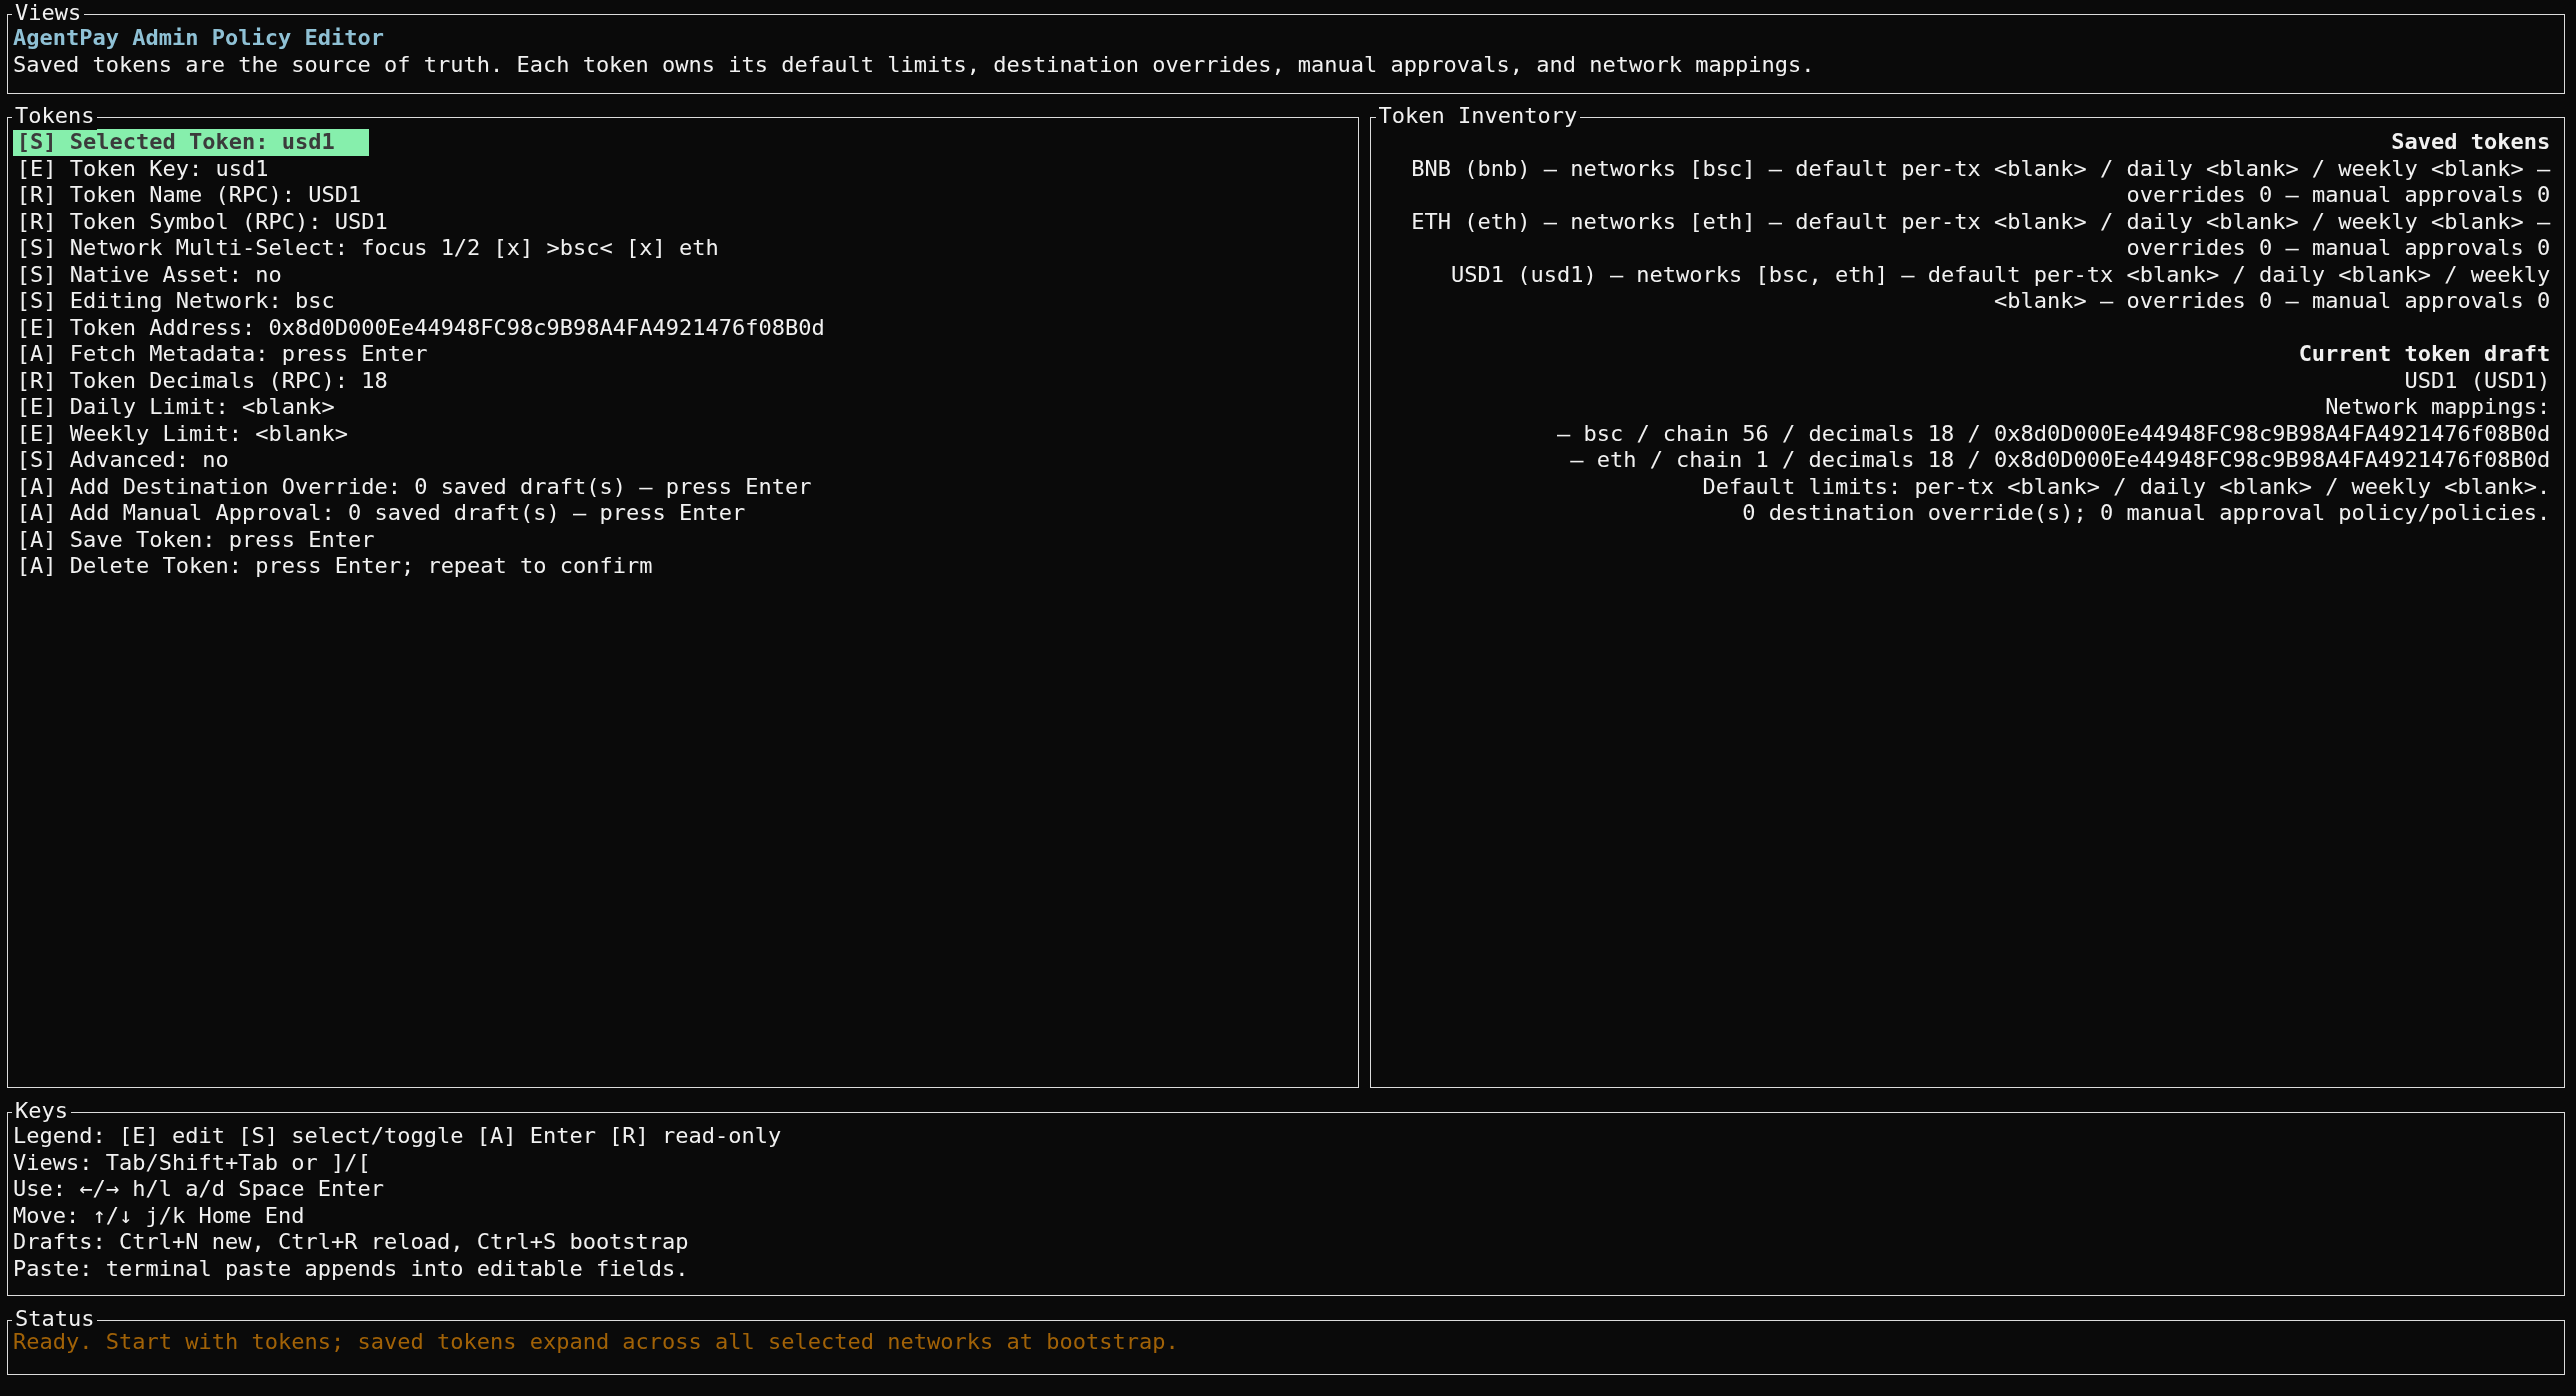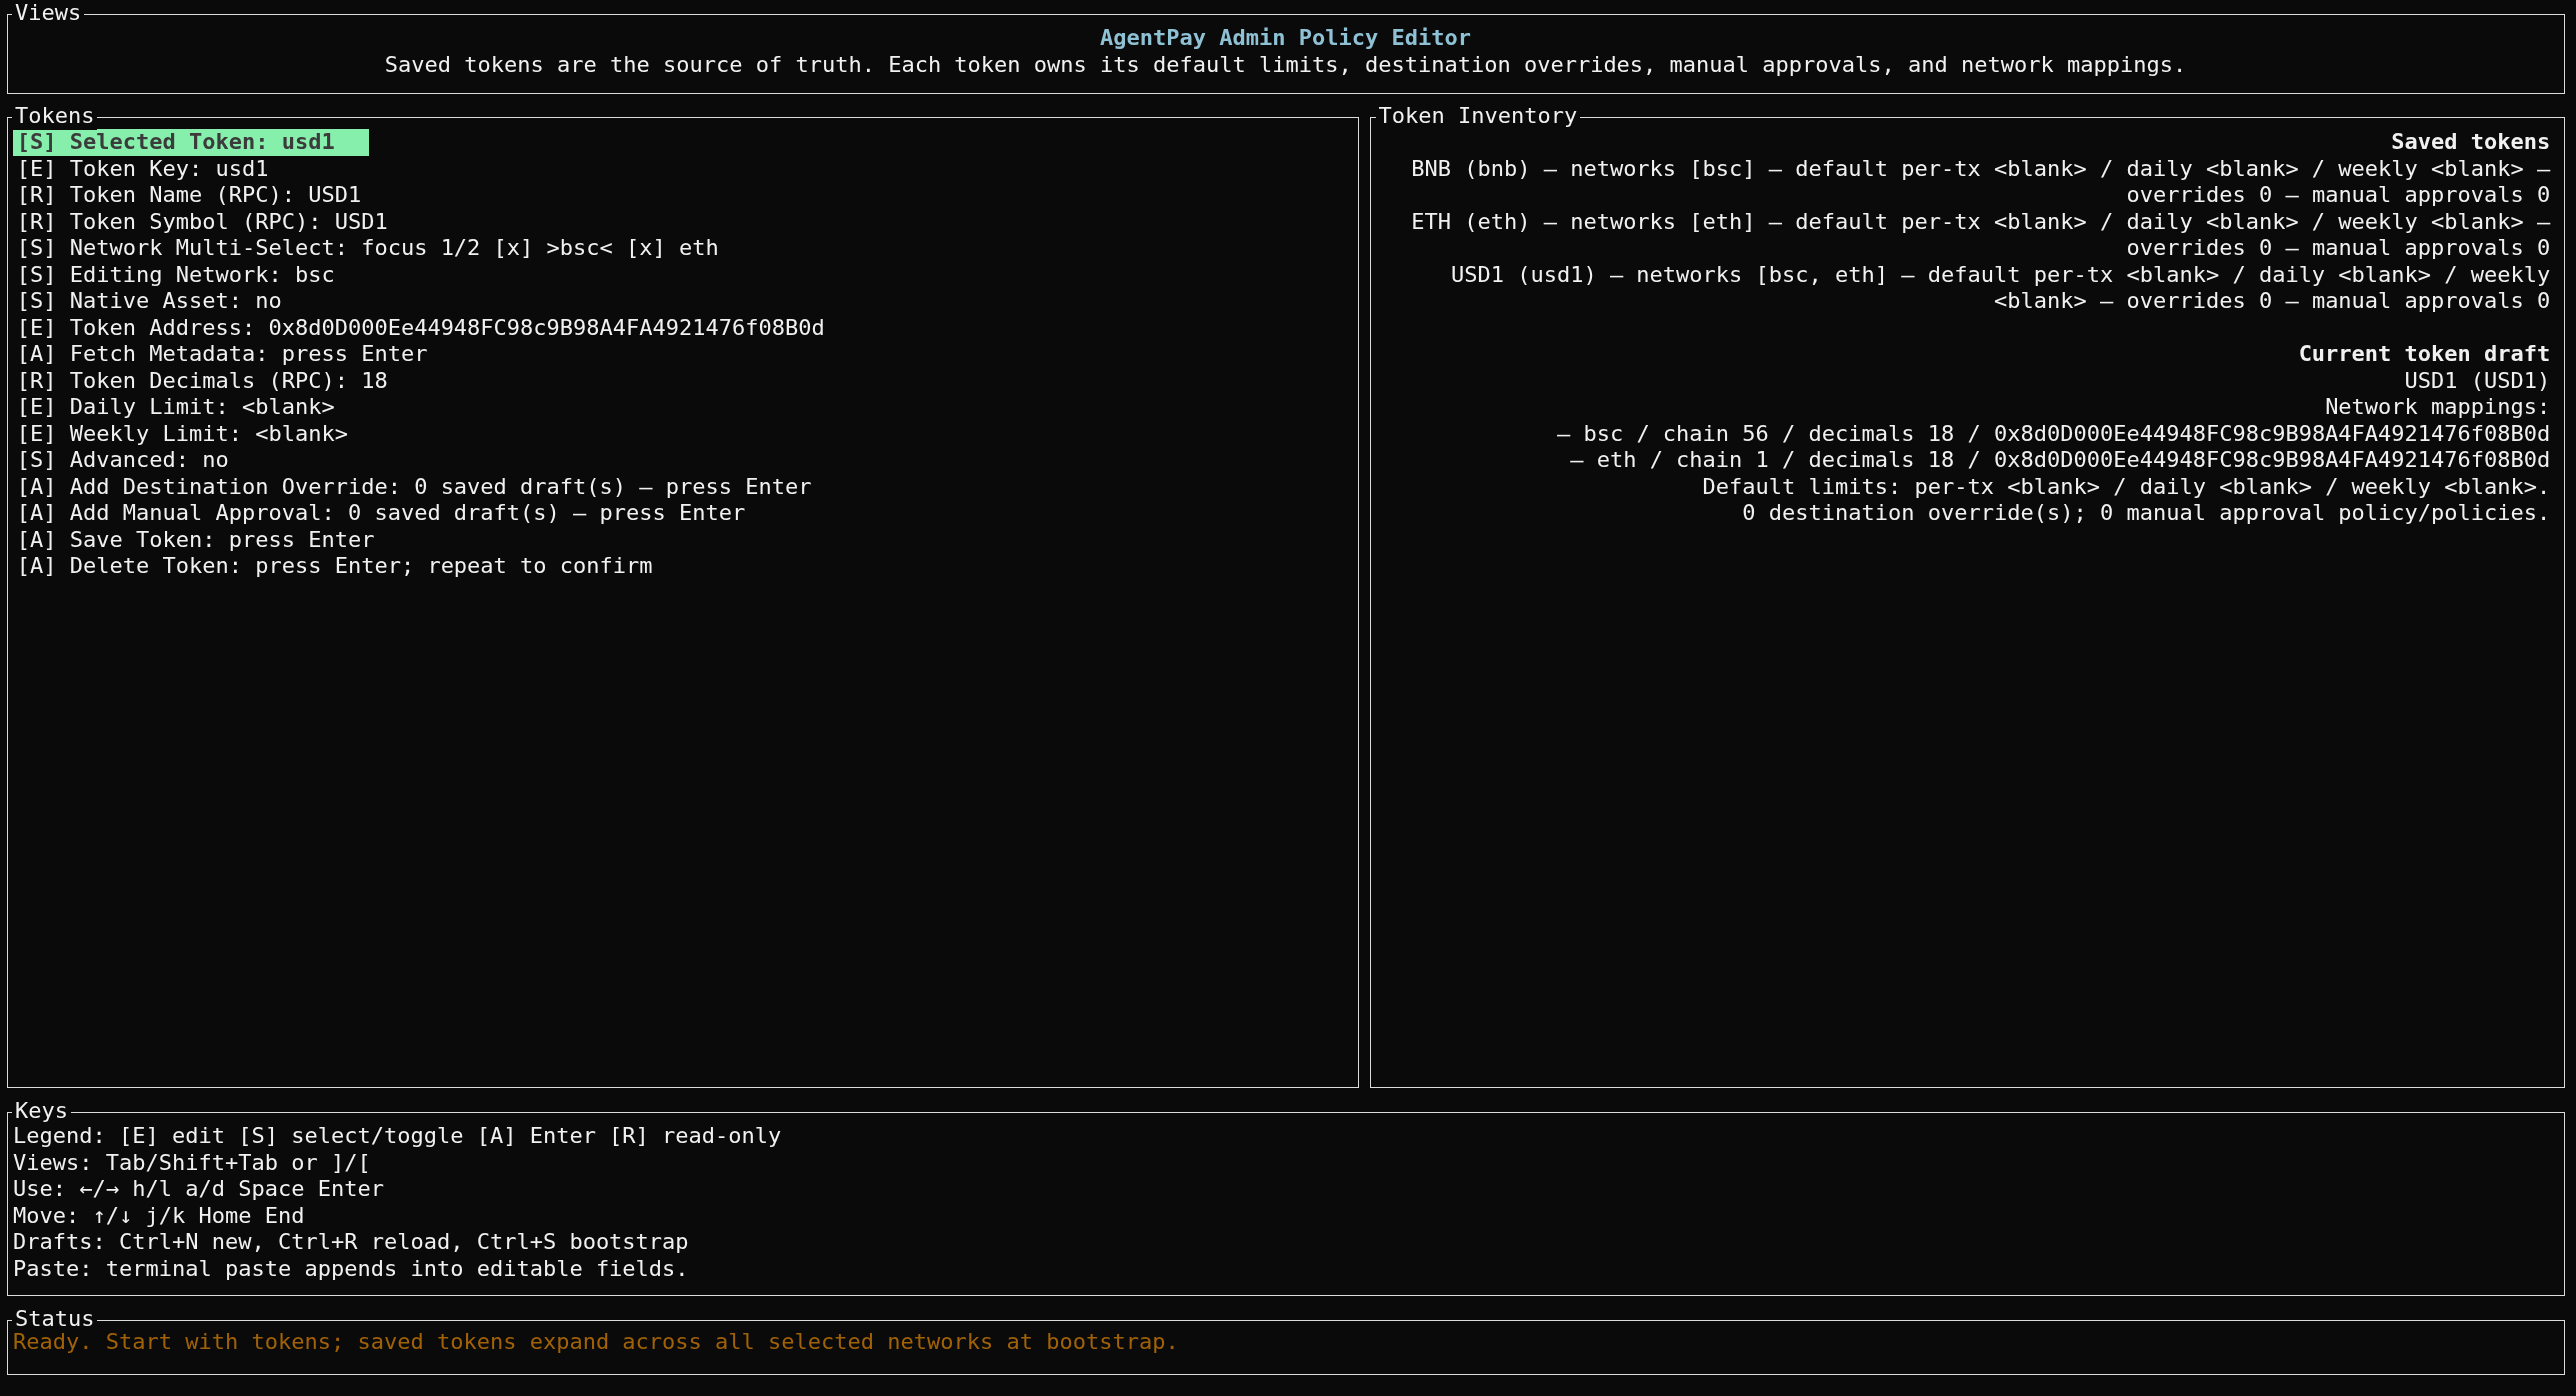--- a/index.html
+++ b/index.html
@@ -28,21 +28,21 @@
     top: -15px;
     left: 4.7px;
     background: #0a0a0a;
     padding: 0 2.8px;
     color: #f1f1f1;
     white-space: pre;
   }
   .line { white-space: pre; }
   .row  { white-space: pre; height: 26.5px; }
 
-  #views-box   { left: 6.5px;    top: 14px;   width: 2558px; height: 80px;   padding: 10.3px 5.6px 0 5.6px; text-align: center; }
+  #views-box   { left: 6.5px;    top: 14px;   width: 2558px; height: 80px;   padding: 10.3px 5.6px 0 5.6px; }
   #tokens-box  { left: 6.5px;    top: 117px;  width: 1352px; height: 971px; padding: 11.2px 3.7px 0 3.7px; }
   #inv-box     { left: 1370px; top: 117px;  width: 1195px; height: 971px; padding: 11.2px 5.6px 0 9.3px; text-align: right; }
   #keys-box    { left: 6.5px;    top: 1112px; width: 2558px; height: 184px;  padding: 10.3px 5.6px 0 5.6px; }
   #status-box  { left: 6.5px;    top: 1320px; width: 2558px; height: 55px;   padding: 8.4px 5.6px 0 5.6px; }
 
   .app-title {
     color: #8fc1d5;
     font-weight: bold;
     white-space: pre;
   }
@@ -73,22 +73,22 @@
 </div>
 
 <div class="box" id="tokens-box">
   <span class="box-label">Tokens</span>
   <div class="tokens-list">
     <div class="row selected-row"><span class="hl">[S] Selected Token: usd1</span></div>
     <div class="row">[E] Token Key: usd1</div>
     <div class="row">[R] Token Name (RPC): USD1</div>
     <div class="row">[R] Token Symbol (RPC): USD1</div>
     <div class="row">[S] Network Multi-Select: focus 1/2 [x] &gt;bsc&lt; [x] eth</div>
+    <div class="row">[S] Native Asset: no</div>
     <div class="row">[S] Editing Network: bsc</div>
-    <div class="row">[S] Native Asset: no</div>
     <div class="row">[E] Token Address: 0x8d0D000Ee44948FC98c9B98A4FA4921476f08B0d</div>
     <div class="row">[A] Fetch Metadata: press Enter</div>
     <div class="row">[R] Token Decimals (RPC): 18</div>
     <div class="row">[E] Daily Limit: &lt;blank&gt;</div>
     <div class="row">[E] Weekly Limit: &lt;blank&gt;</div>
     <div class="row">[S] Advanced: no</div>
     <div class="row">[A] Add Destination Override: 0 saved draft(s) — press Enter</div>
     <div class="row">[A] Add Manual Approval: 0 saved draft(s) — press Enter</div>
     <div class="row">[A] Save Token: press Enter</div>
     <div class="row">[A] Delete Token: press Enter; repeat to confirm</div>

